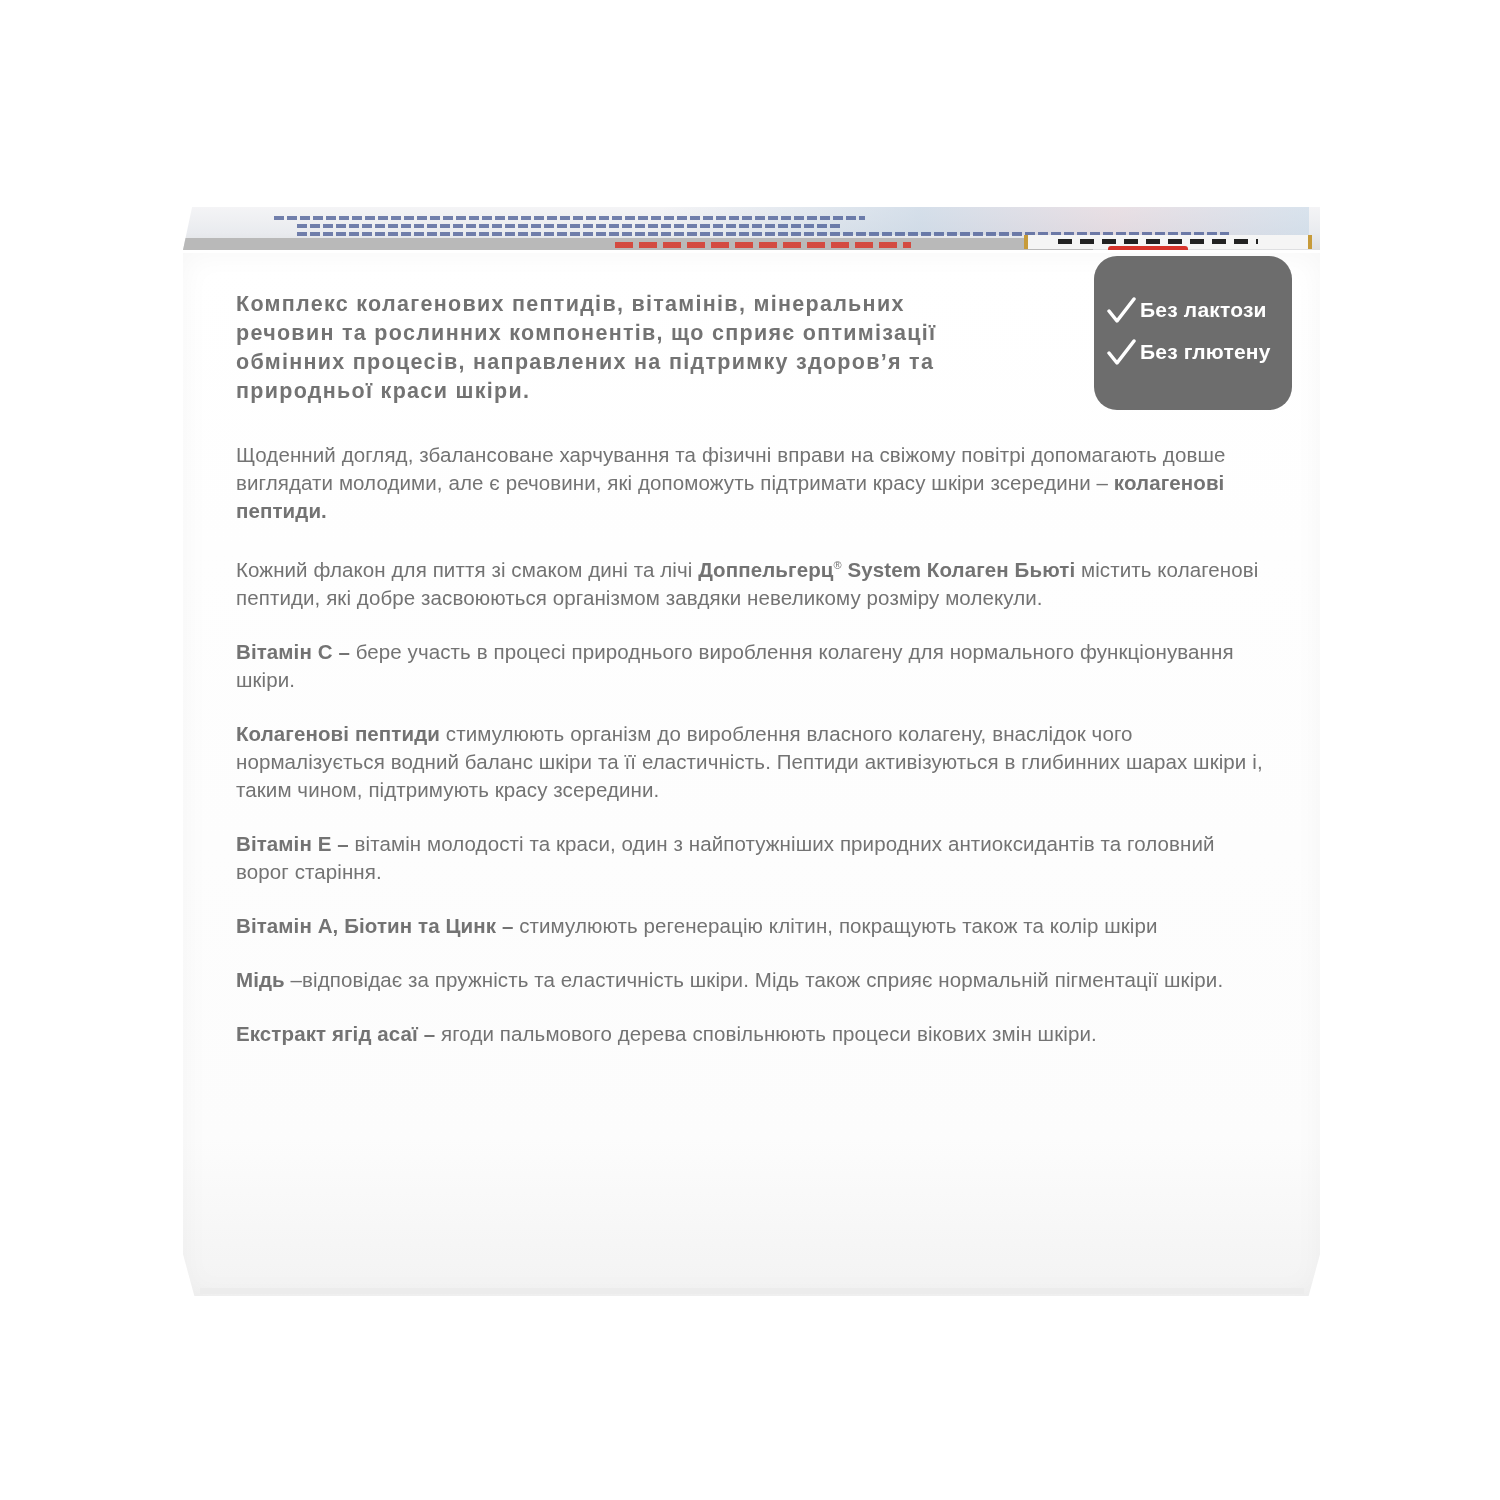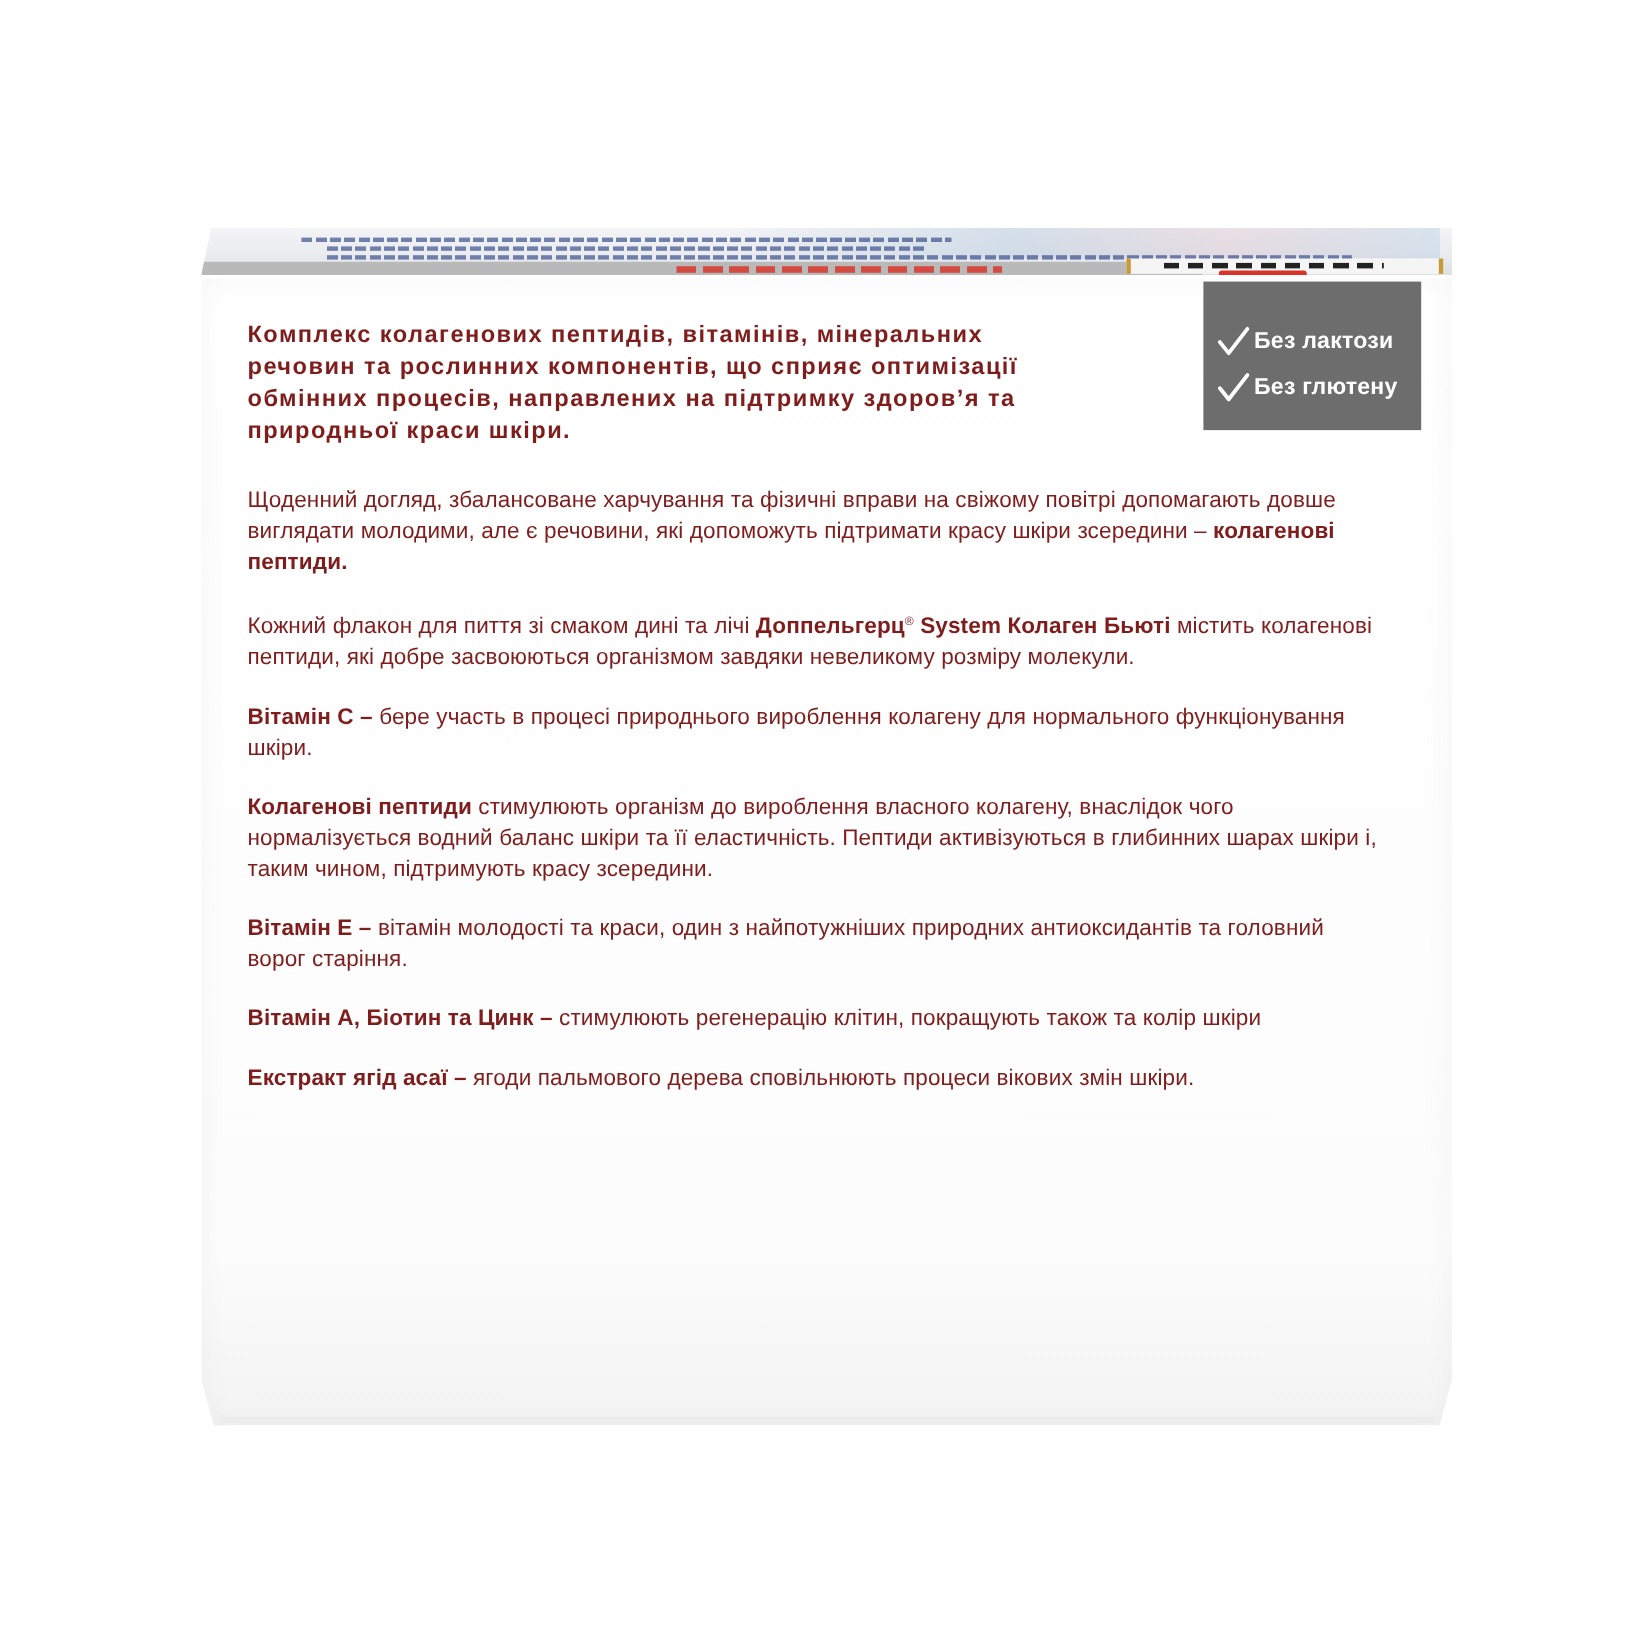--- a/index.html
+++ b/index.html
@@ -43,28 +43,28 @@
   .box-face {
     position:absolute; left:183px; top:253px; width:1137px; height:1043px;
     background:linear-gradient(180deg,#ffffff 0%,#fcfcfc 85%,#f3f3f3 100%);
     clip-path:polygon(0 0, 100% 0, 100% 96%, 99% 100%, 1% 100%, 0 96%);
     box-shadow:inset 0 0 30px rgba(0,0,0,0.04);
   }
   .box-face-edge {
     position:absolute; left:200px; top:1288px; width:1104px; height:6px; background:#ececec;
   }
   .badge {
-    position:absolute; left:1094px; top:256px; width:198px; height:135px;
-    background:#6d6d6d; color:#fff; box-sizing:border-box; padding-top:33px;
+    position:absolute; left:1094px; top:256px; width:198px; height:154px;
+    background:#6d6d6d; color:#fff; box-sizing:border-box; padding-top:33px;border-radius:23px;
   }
   .badge-row { display:flex; align-items:center; height:42px; padding-left:12px; }
   .badge-row .check { width:30px; height:30px; margin-right:4px; }
   .badge-row span.lbl { font-weight:bold; font-size:21px; color:#ffffff; letter-spacing:0.2px; }
   .content {
-    position:absolute; left:225px; top:290px; width:1040px; color:#7f1d1d;
+    position:absolute; left:236px; top:290px; width:1040px; color:#737373;
   }
   .intro {
     font-weight:bold; font-size:21.5px; line-height:29px; letter-spacing:1.3px; width:760px;
     margin:0 0 35px 0;
   }
   .para { font-size:20.5px; line-height:28px; margin:0 13px 26px 0; letter-spacing:0.1px; }
   .para b { font-weight:bold; }
   sup { font-size:11px; }
 </style>
 </head>
@@ -106,15 +106,16 @@
   <p class="para"><span>Кожний флакон для пиття зі смаком дині та лічі </span><b>Доппельгерц</b><sup>®</sup><b> System Колаген Бьюті</b><span> містить колагенові пептиди, які добре засвоюються організмом завдяки невеликому розміру молекули.</span></p>
 
   <p class="para"><b>Вітамін С –</b><span> бере участь в процесі природнього вироблення колагену для нормального функціонування шкіри.</span></p>
 
   <p class="para"><b>Колагенові пептиди</b><span> стимулюють організм до вироблення власного колагену, внаслідок чого нормалізується водний баланс шкіри та її еластичність. Пептиди активізуються в глибинних шарах шкіри і, таким чином, підтримують красу зсередини.</span></p>
 
   <p class="para"><b>Вітамін Е –</b><span> вітамін молодості та краси, один з найпотужніших природних антиоксидантів та головний ворог старіння.</span></p>
 
   <p class="para"><b>Вітамін А, Біотин та Цинк –</b><span> стимулюють регенерацію клітин, покращують також та колір шкіри</span></p>
 
+  <p class="para"><b>Мідь</b><span> –відповідає за пружність та еластичність шкіри. Мідь також сприяє нормальній пігментації шкіри.</span></p>
 
   <p class="para"><b>Екстракт ягід асаї –</b><span> ягоди пальмового дерева сповільнюють процеси вікових змін шкіри.</span></p>
 </div>
 
 </body></html>

